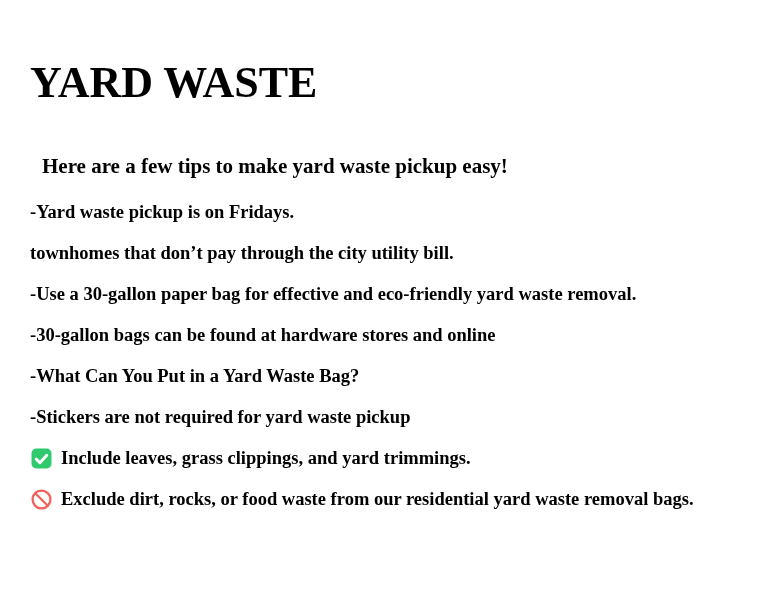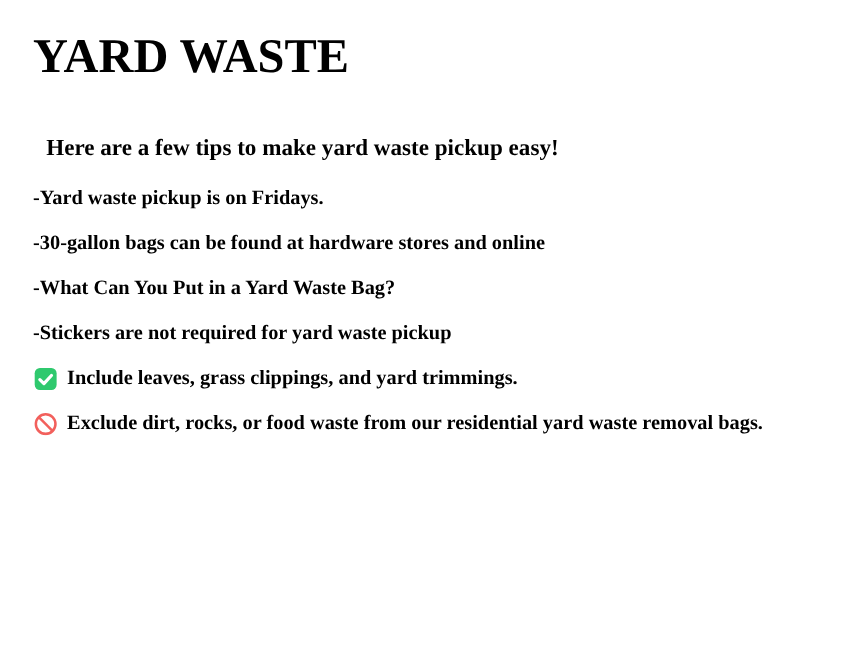--- a/index.html
+++ b/index.html
@@ -6,21 +6,21 @@
   body {
     width: 768px;
     height: 595px;
     background: #ffffff;
     overflow: hidden;
     font-family: "Liberation Serif", "DejaVu Serif", serif;
     font-weight: bold;
     color: #000000;
     -webkit-font-smoothing: antialiased;
   }
-  .page { padding: 26px 30px 0 30px; box-sizing: border-box; }
+  .page { padding: 58px 30px 0 30px; box-sizing: border-box; }
 
   .title {
     font-size: 44px;
     line-height: 50px;
     margin: 0 0 46px 0;
     letter-spacing: 0;
   }
   .intro {
     font-size: 21px;
     line-height: 24px;
@@ -57,22 +57,26 @@
 
   <h1 class="title">YARD WASTE</h1>
 
   <h2 class="intro">Here are a few tips to make yard waste pickup easy!</h2>
 
   <p class="tip">
     <span class="line">-Yard waste pickup is on Fridays.</span>
   </p>
 
   <p class="tip">
+    <span class="line">townhomes that don’t pay through the city utility bill.</span>
   </p>
 
+  <p class="tip">
+    <span class="line">-Use a 30-gallon paper bag for effective and eco-friendly yard waste removal.</span>
+  </p>
 
   <p class="tip">
     <span class="line">-30-gallon bags can be found at hardware stores and online</span>
   </p>
 
   <p class="tip">
     <span class="line">-What Can You Put in a Yard Waste Bag?</span>
   </p>
 
   <p class="tip">

